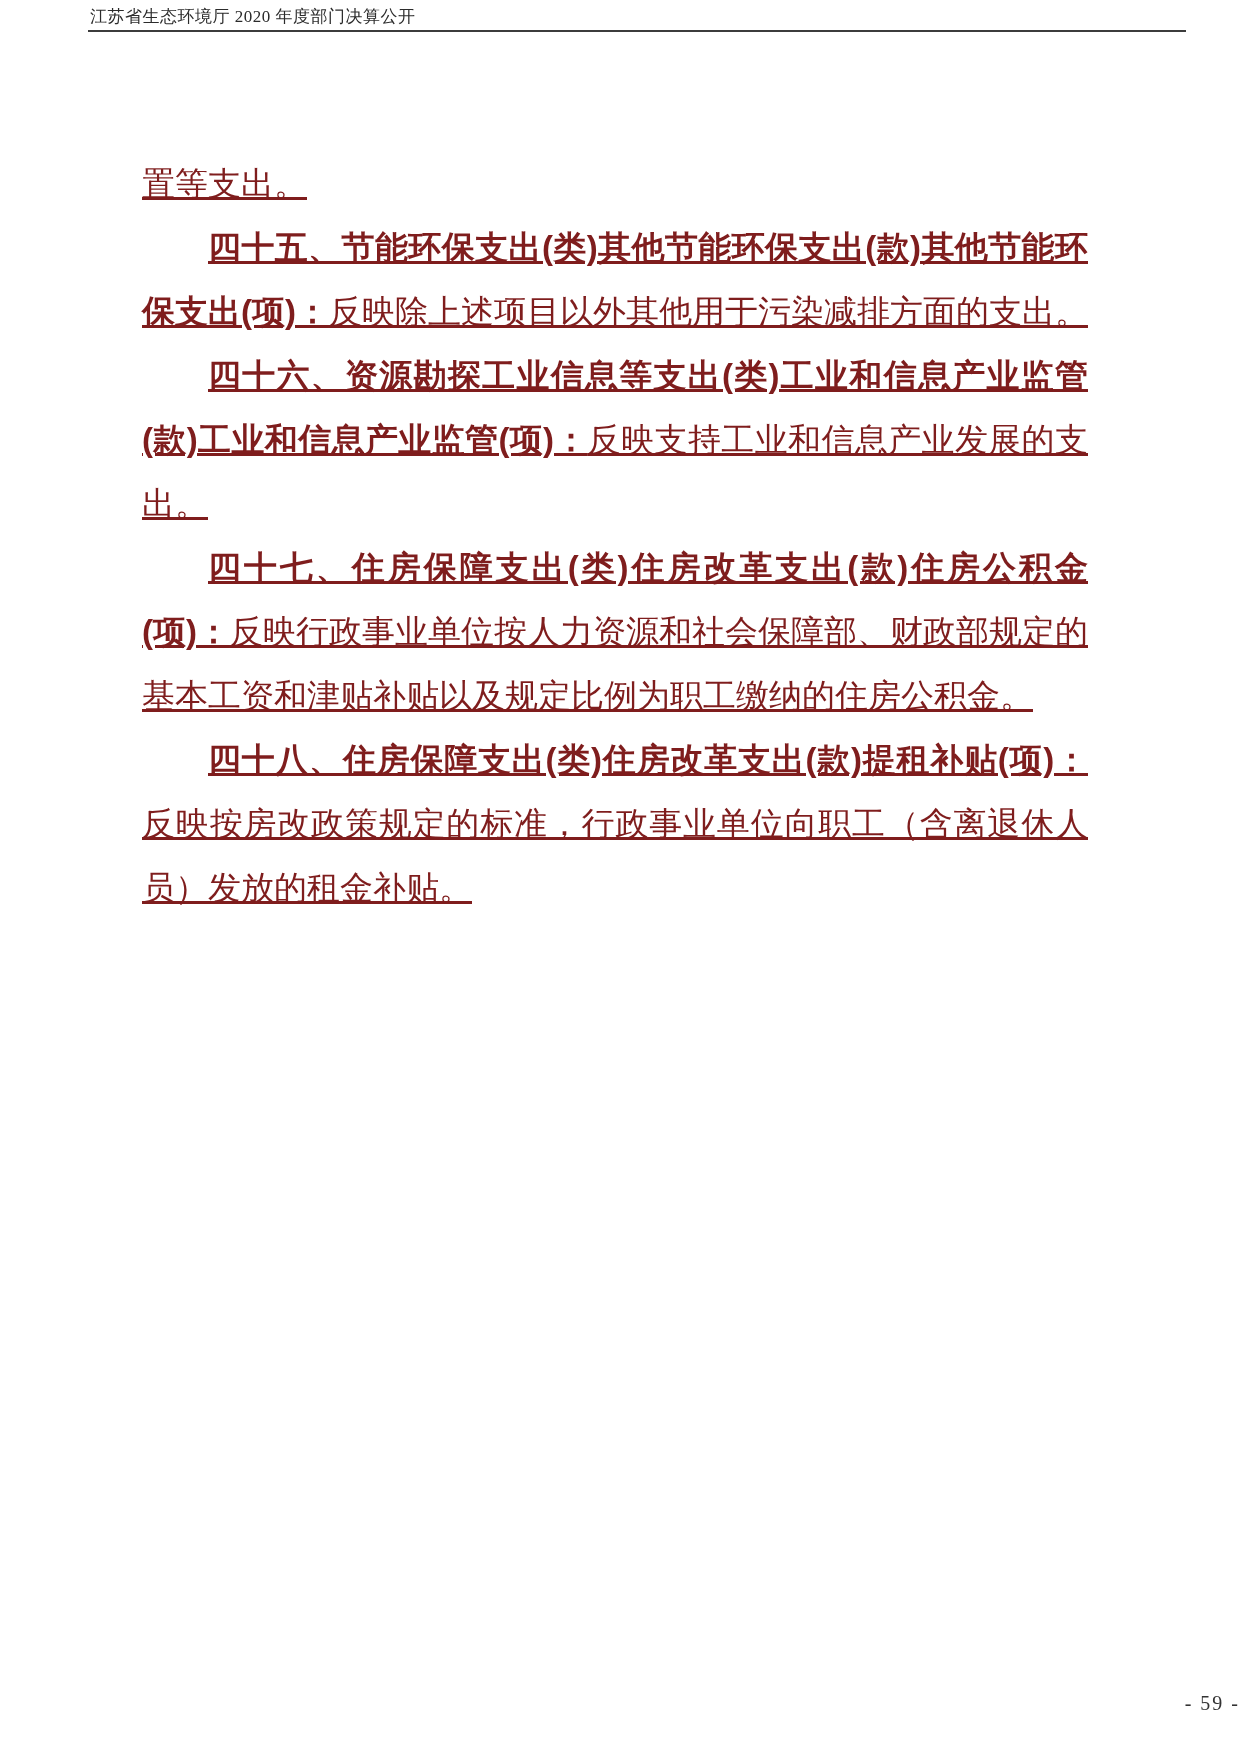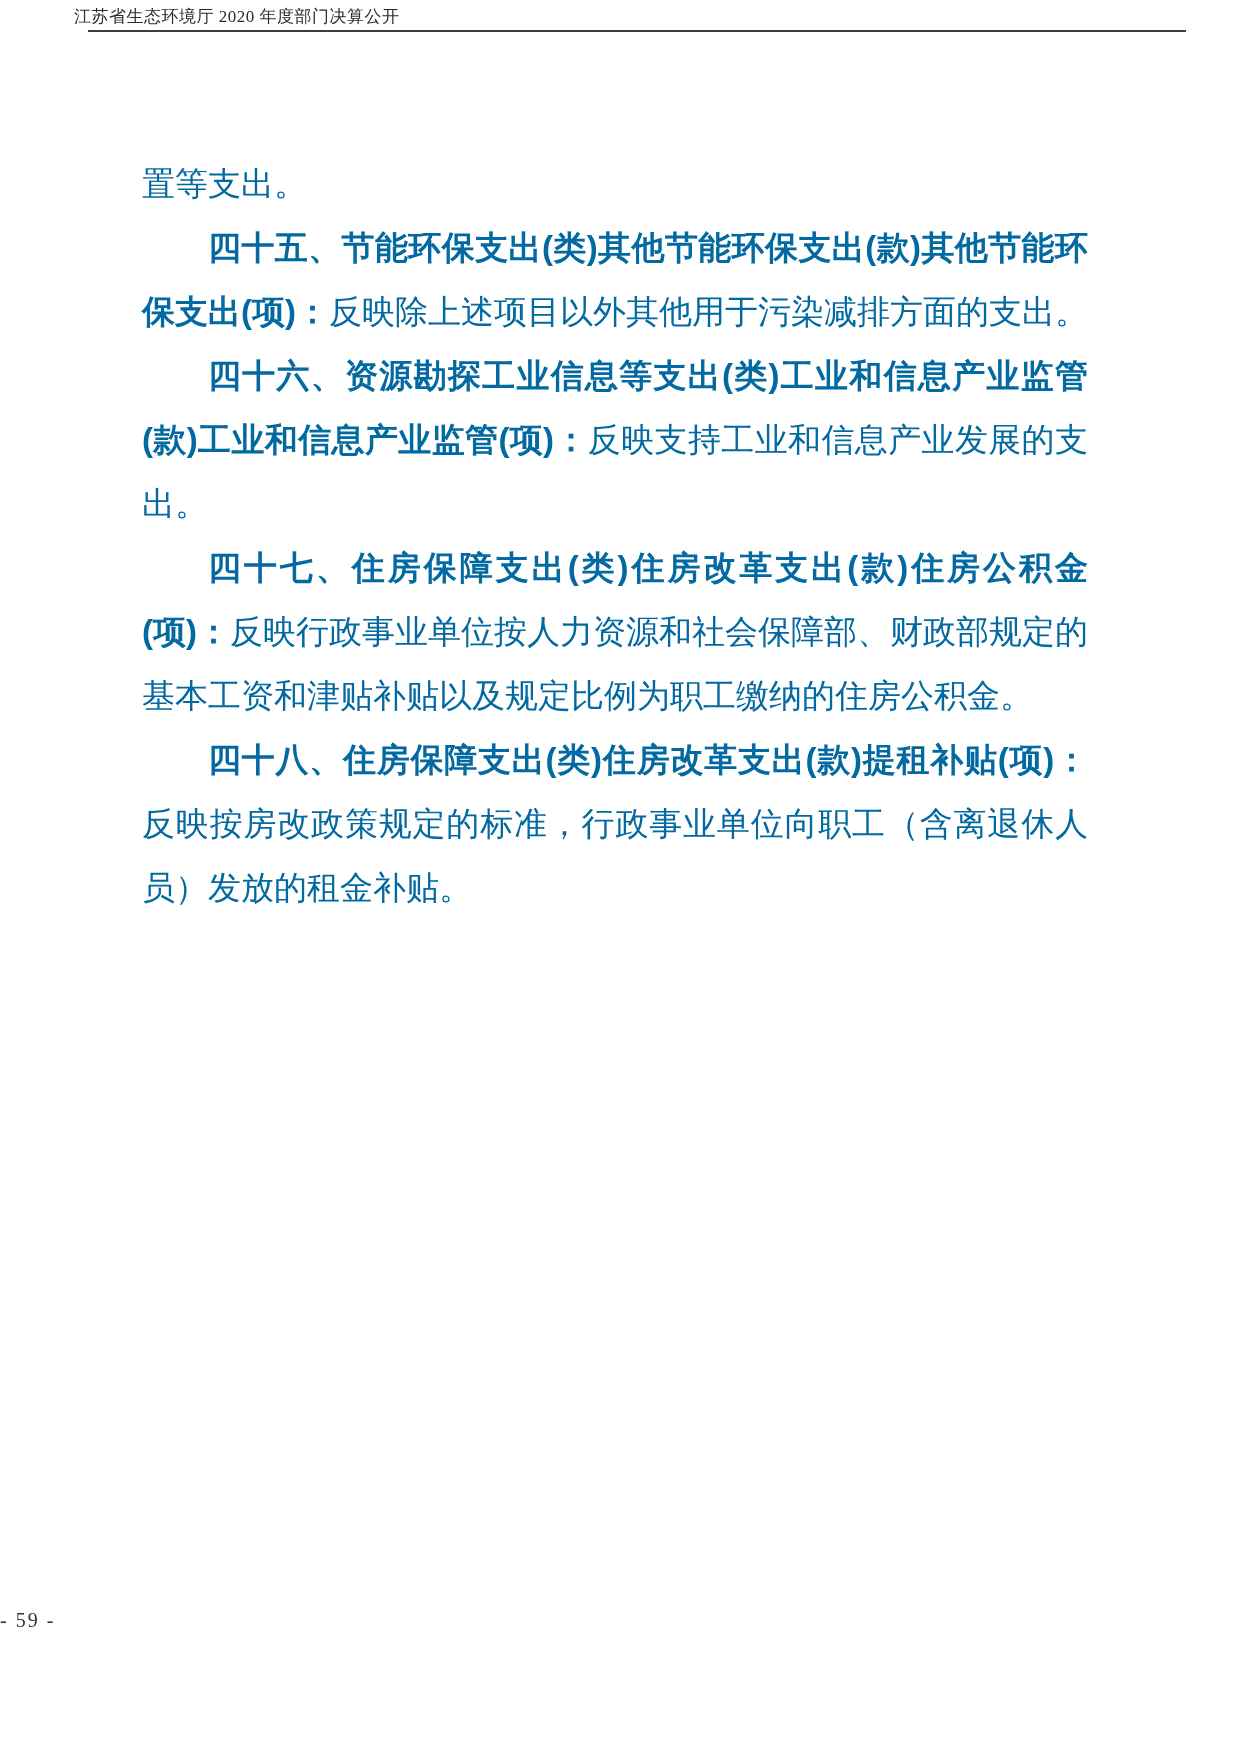--- a/index.html
+++ b/index.html
@@ -12,21 +12,21 @@
     width: 1240px;
     height: 1753px;
     background: #ffffff;
     overflow: hidden;
     font-family: "Liberation Serif", "DejaVu Serif", serif;
     color: #1c1c1c;
   }
   
   .header-title {
     position: absolute;
-    left: 74px;
+    left: 90px;
     top: 5px;
     font-size: 17px;
     letter-spacing: 0.5px;
     color: #2b2b2b;
     white-space: nowrap;
   }
   .header-rule {
     position: absolute;
     left: 88px;
     top: 30px;
@@ -45,32 +45,32 @@
     text-align: justify;
     text-justify: inter-ideograph;
   }
   p.para {
     margin: 0;
     padding: 0;
   }
   p.para.indent {
     text-indent: 2em;
   }
-  .seg { color: #0369a1; }
+  .seg { color: #7f1d1d; text-decoration: underline; }
   .seg.bold {
     font-weight: 700;
     font-family: "Liberation Sans", "DejaVu Sans", sans-serif;
   }
   
   .page-number {
     position: absolute;
     left: 0;
-    top: 1609px;
+    top: 1692px;
     width: 100%;
-    text-align: left;
+    text-align: right;
     font-size: 20px;
     letter-spacing: 2px;
     color: #333333;
   }
 </style>
 </head>
 <body>
 
 <div class="page">
 

